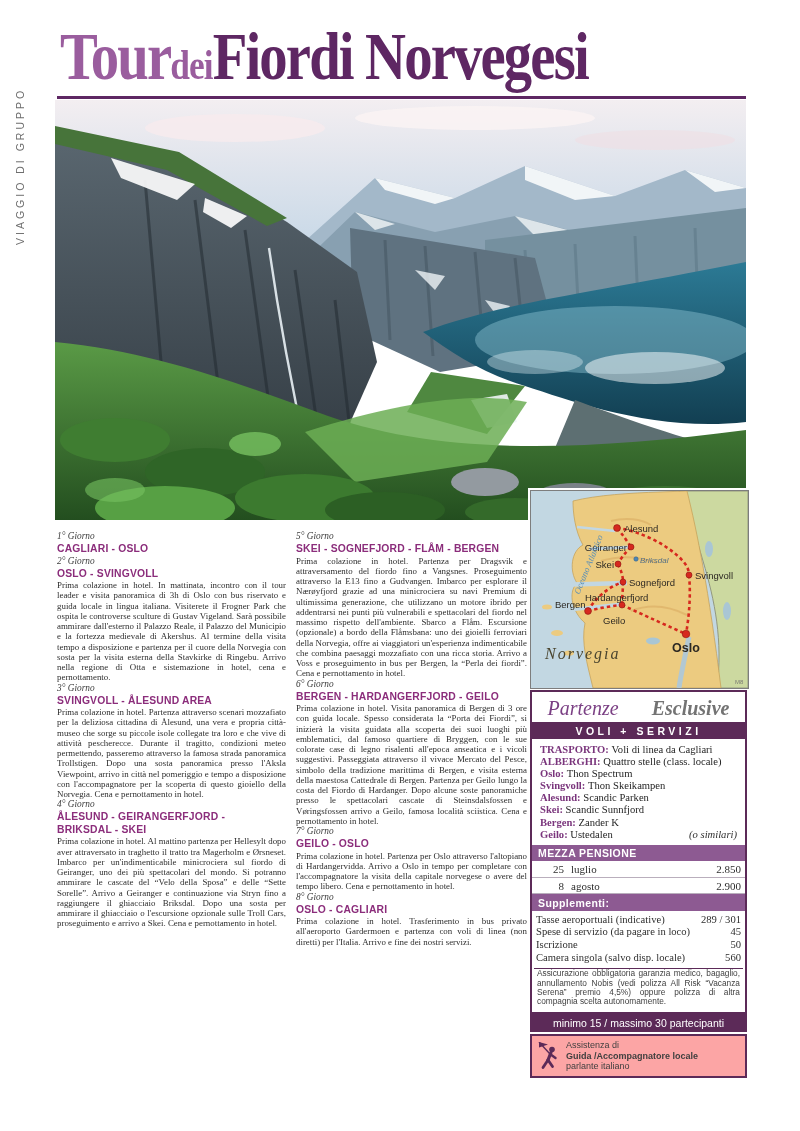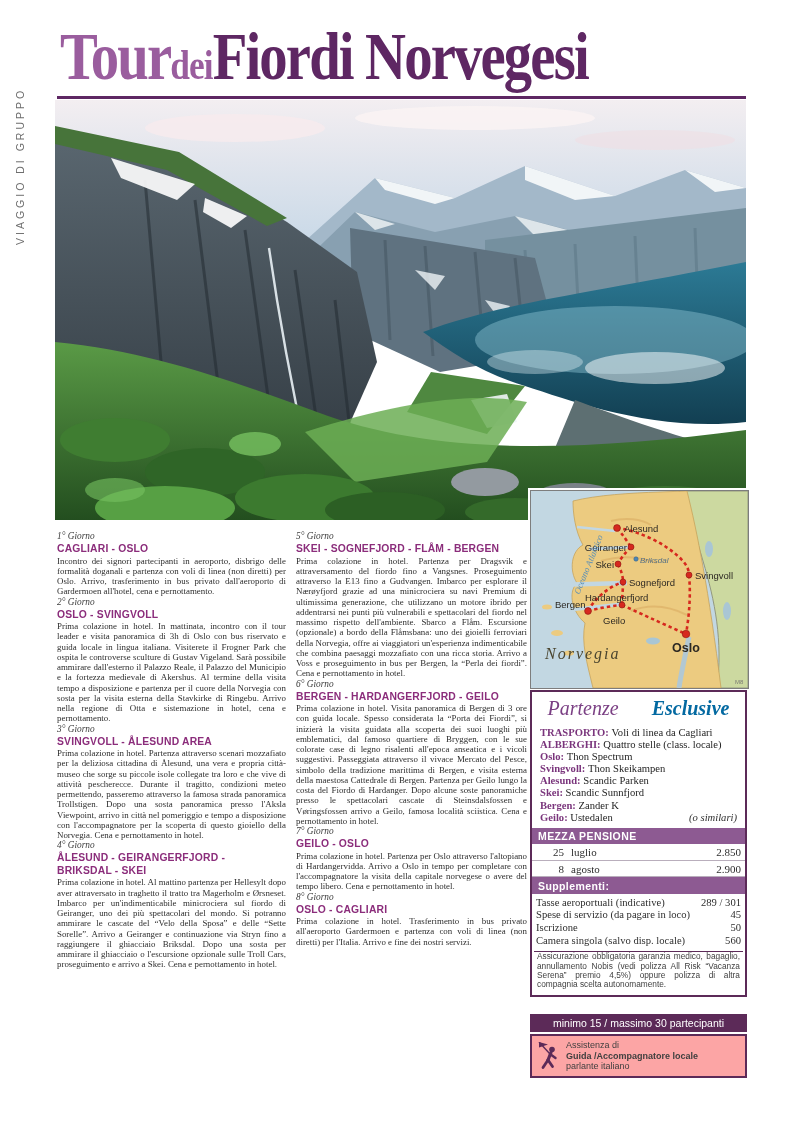--- a/index.html
+++ b/index.html
@@ -38,21 +38,21 @@
   
   .map{position:absolute;left:530px;top:490px;width:217px;height:197px;
        border:1px solid #7d7d7d;box-shadow:0 0 0 2px #fff;background:#ef4444;}
   .map svg{display:block;}
 
   
   .offer{position:absolute;left:530px;top:690px;width:217px;background:#fff;
          border:2px solid #5c2a58;box-sizing:border-box;}
   .offer-title{text-align:center;padding:5px 0 3px 0;font-size:20px;font-style:italic;line-height:22px;}
   .offer-title .ot1{color:#7b4084;}
-  .offer-title .ot2{color:#0369a1;font-weight:bold;margin-left:28px;}
+  .offer-title .ot2{color:#737373;font-weight:bold;margin-left:28px;}
   .bar-dark{background:#5c2a58;color:#fff;font-family:"Liberation Sans",sans-serif;
             font-weight:bold;font-size:10.5px;letter-spacing:3.5px;text-align:center;
             padding:3px 0 2px 0;}
   .info{padding:5px 8px 4px 8px;font-size:10.6px;line-height:12.1px;text-align:center;}
   .info-row{display:flex;}
   .info-row .lab{color:#7a357c;font-weight:bold;white-space:pre;}
   .info-row .val{color:#1e1e1e;}
   .info-row .sim{margin-left:auto;font-style:italic;color:#2e2e2e;}
   .bar-mid{background:#8d5a92;color:#fff;font-family:"Liberation Sans",sans-serif;
            font-weight:bold;font-size:10.5px;letter-spacing:.4px;padding:2.5px 0 2px 6px;}
@@ -155,21 +155,20 @@
       <ellipse cx="460" cy="412" rx="50" ry="14" fill="#346a2a"></ellipse>
       <ellipse cx="200" cy="344" rx="26" ry="12" fill="#77c160" opacity=".8"></ellipse>
       <ellipse cx="60" cy="390" rx="30" ry="12" fill="#77c160" opacity=".6"></ellipse>
     </svg>
   </div>
 
   <div class="col col1">
     <article>
       <div class="day-label">1° Giorno</div>
       <h2 class="day-heading">CAGLIARI - OSLO</h2>
-      <p class="day-body">Incontro dei signori partecipanti in aeroporto, disbrigo delle formalità doganali e partenza con voli di linea (non diretti) per Oslo. Arrivo, trasferimento in bus privato dall'aeroporto di Gardermoen all'hotel, cena e pernottamento.</p>
     </article>
     <article>
       <div class="day-label">2° Giorno</div>
       <h2 class="day-heading">OSLO - SVINGVOLL</h2>
       <p class="day-body">Prima colazione in hotel. In mattinata, incontro con il tour leader e visita panoramica di 3h di Oslo con bus riservato e guida locale in lingua italiana. Visiterete il Frogner Park che ospita le controverse sculture di Gustav Vigeland. Sarà possibile ammirare dall'esterno il Palazzo Reale, il Palazzo del Municipio e la fortezza medievale di Akershus. Al termine della visita tempo a disposizione e partenza per il cuore della Norvegia con sosta per la visita esterna della Stavkirke di Ringebu. Arrivo nella regione di Otta e sistemazione in hotel, cena e pernottamento.</p>
     </article>
     <article>
       <div class="day-label">3° Giorno</div>
       <h2 class="day-heading">SVINGVOLL - ÅLESUND AREA</h2>
       <p class="day-body">Prima colazione in hotel. Partenza attraverso scenari mozzafiato per la deliziosa cittadina di Ålesund, una vera e propria città-museo che sorge su piccole isole collegate tra loro e che vive di attività pescherecce. Durante il tragitto, condizioni meteo permettendo, passeremo attraverso la famosa strada panoramica Trollstigen. Dopo una sosta panoramica presso l'Aksla Viewpoint, arrivo in città nel pomeriggio e tempo a disposizione con l'accompagnatore per la scoperta di questo gioiello della Norvegia. Cena e pernottamento in hotel.</p>
@@ -264,20 +263,21 @@
         <text x="141" y="161" font-size="12.5" font-weight="bold">Oslo</text>
         <text x="14" y="168" font-family="Liberation Serif, serif" font-size="16" font-style="italic" fill="#4a452f" letter-spacing="2">Norvegia</text>
         <text x="-2" y="0" font-family="Liberation Serif, serif" font-size="9" font-style="italic" fill="#5b8fb5" transform="rotate(-68 30 64) translate(2 96)">Oceano Atlantico</text>
         <text x="204" y="193" font-size="6" fill="#7b7b73">M8</text>
       </g>
     </svg>
   </div>
 
   <aside class="offer">
     <div class="offer-title"><span class="ot1">Partenze</span> <span class="ot2">Esclusive</span></div>
+    <div class="bar-dark">VOLI + SERVIZI</div>
 
     <div class="info">
       <div class="info-row">
           <span class="lab">TRASPORTO: </span>
           <span class="val">Voli di linea da Cagliari</span>
         </div>
       <div class="info-row">
           <span class="lab">ALBERGHI: </span>
           <span class="val">Quattro stelle (class. locale)</span>
         </div>

